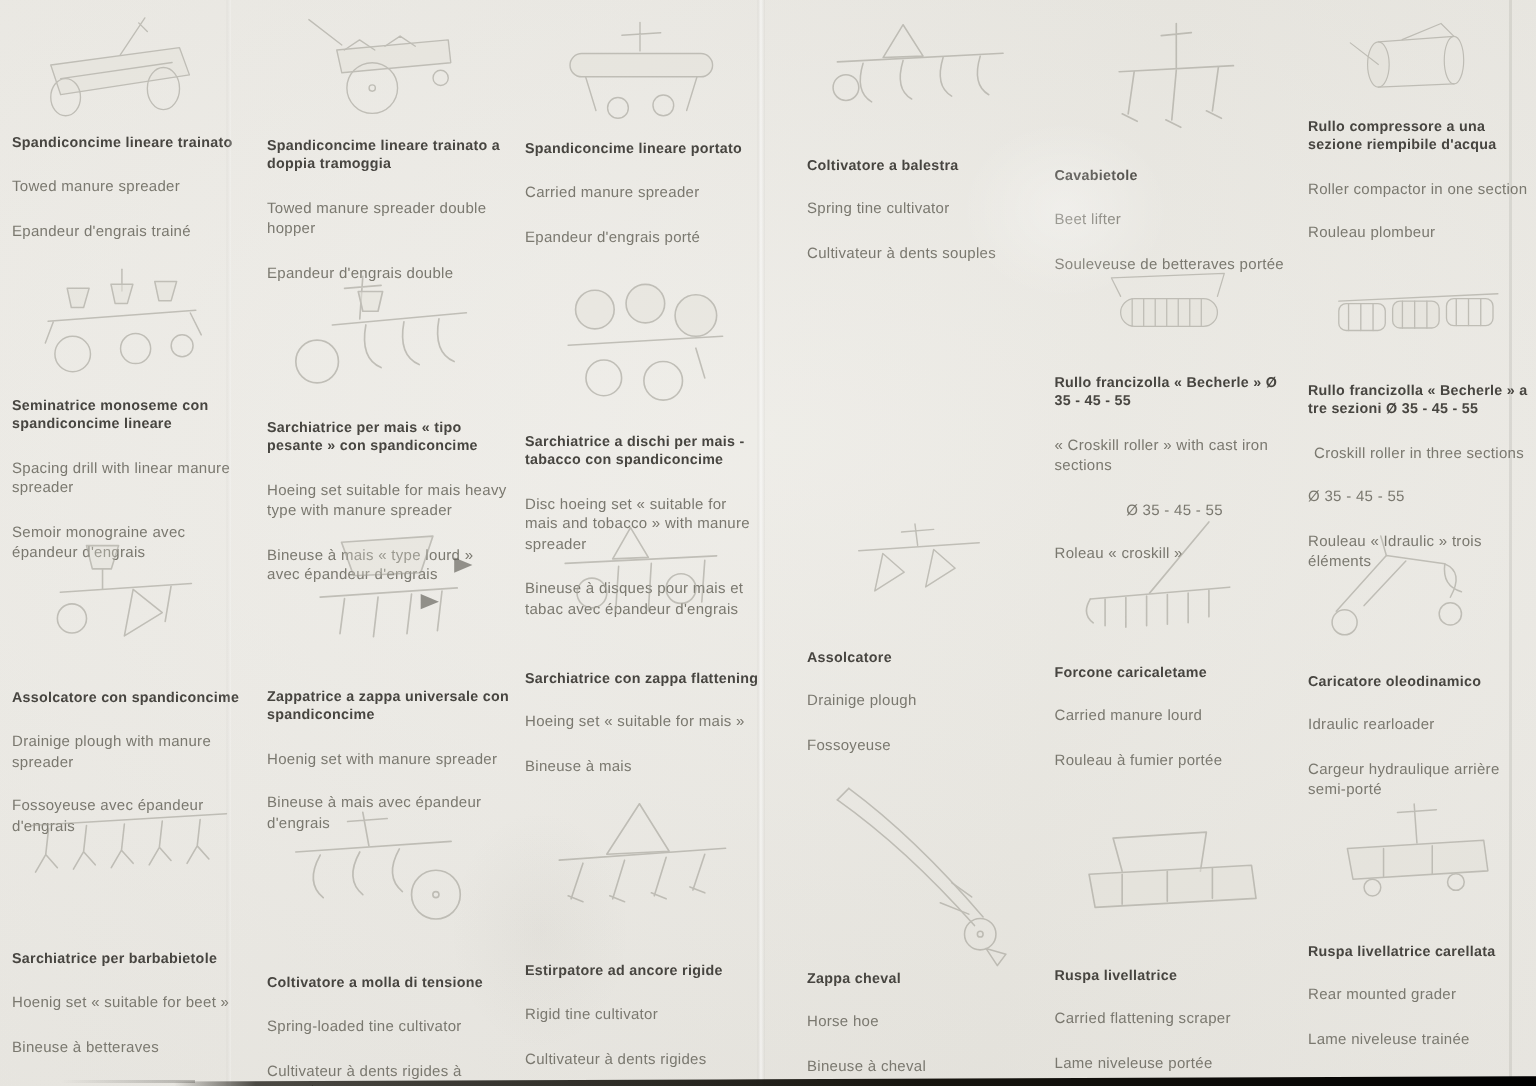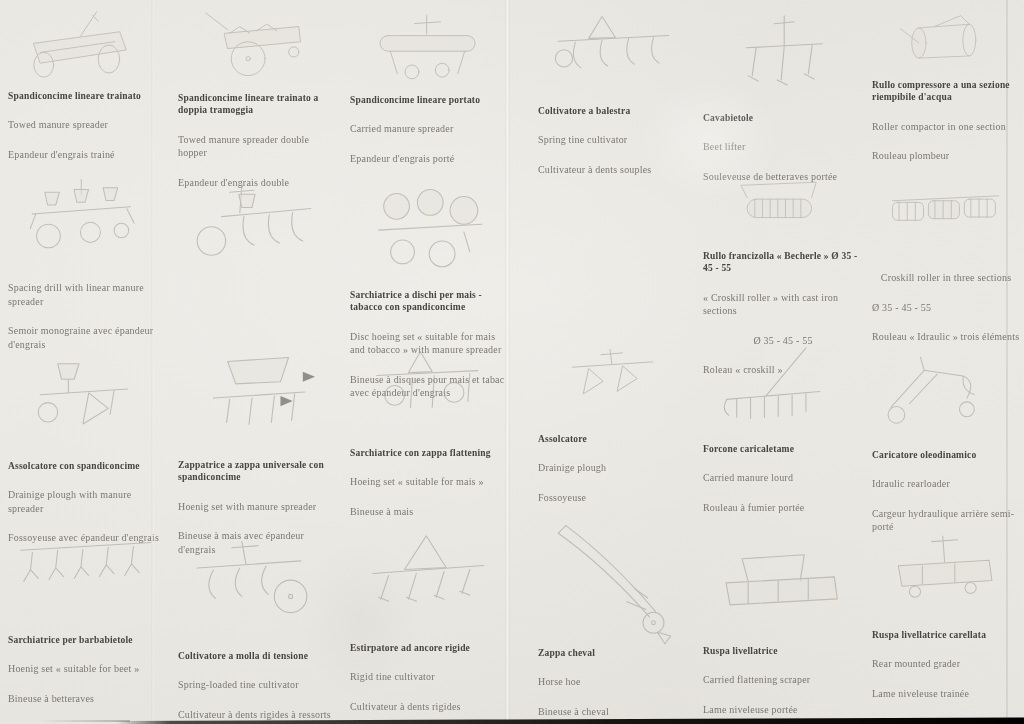--- a/index.html
+++ b/index.html
@@ -5,21 +5,21 @@
   html,body{margin:0;padding:0;}
   body{
     width:1024px;height:724px;overflow:hidden;position:relative;
     font-family:"Liberation Sans","DejaVu Sans",sans-serif;
     background:linear-gradient(100deg,#edebe5 0%,#eae8e2 38%,#e7e5de 68%,#ecead e4 100%);
     background-color:#eae8e2;
   }
   .page{position:absolute;inset:0;background:
     radial-gradient(130% 100% at 50% 40%, rgba(255,255,255,0.25), rgba(0,0,0,0.03) 85%),
     linear-gradient(100deg,#edebe5 0%,#eae8e2 38%,#e7e5de 68%,#eceae4 100%);}
-  .cell{position:absolute;font-family:Liberation Serif, serif;}
+  .cell{position:absolute;}
   .illo{display:flex;align-items:flex-end;justify-content:center;}
   .illo svg{width:94%;height:96%;opacity:.6;}
   .illo svg path,.illo svg circle,.illo svg ellipse,.illo svg rect{
     stroke:#a3a198;stroke-width:1.1;fill:none;stroke-linecap:round;stroke-linejoin:round;}
   .illo svg .fillsoft{fill:#e0ded6;fill-opacity:.55;}
   .illo svg .dark{fill:#55534c;stroke:none;}
   .cap h3{font-size:9.5px;font-weight:bold;color:#474540;margin:0 0 9px;line-height:1.3;letter-spacing:.2px;}
   .cap p{font-size:10px;color:#7a786f;margin:16px 0 9px;line-height:1.35;letter-spacing:.2px;}
   .cap p.tight{margin-bottom:1px;text-align:center;}
   .crease{position:absolute;top:0;bottom:0;pointer-events:none;}
@@ -146,34 +146,40 @@
       <svg viewBox="0 0 150 100">
           <path d="M70,6 L70,22"></path>
           <path class="fillsoft" d="M30,20 h16 l-4,14 h-9 Z M62,17 h16 l-4,14 h-9 Z M94,15 h16 l-4,14 h-9 Z"></path>
           <path d="M16,44 L124,36 M20,44 L14,60 M120,38 L128,54"></path>
           <circle cx="34" cy="68" r="13"></circle>
           <circle cx="80" cy="64" r="11"></circle>
           <circle cx="114" cy="62" r="8"></circle>
         </svg>
     </div>
     <div class="cap">
+      <h3>Seminatrice monoseme con spandiconcime lineare</h3>
       <p>Spacing drill with linear manure spreader</p>
       <p>Semoir monograine avec épandeur d'engrais</p>
     </div>
   </div>
 
   <div class="cell" style="left:178px;top:170px;width:162px">
     <div class="illo" style="height:110px">
       <svg viewBox="0 0 150 100">
           <path d="M58,8 L56,36 M46,16 L70,14"></path>
           <path class="fillsoft" d="M55,18 h16 l-3,13 h-10 Z"></path>
           <path d="M38,40 L126,32"></path>
           <circle cx="28" cy="64" r="14"></circle>
           <path d="M60,40 q-4,22 10,28 M85,38 q-4,22 10,28 M108,36 q-4,22 10,28"></path>
         </svg>
+    </div>
+    <div class="cap">
+      <h3>Sarchiatrice per mais « tipo pesante » con spandiconcime</h3>
+      <p>Hoeing set suitable for mais heavy type with manure spreader</p>
+      <p>Bineuse à mais « type lourd » avec épandeur d'engrais</p>
     </div>
   </div>
 
   <div class="cell" style="left:350px;top:170px;width:158px">
     <div class="illo" style="height:119px">
       <svg viewBox="0 0 150 100">
           <circle class="fillsoft" cx="42" cy="24" r="13"></circle>
           <circle class="fillsoft" cx="76" cy="20" r="13"></circle>
           <circle class="fillsoft" cx="110" cy="28" r="14"></circle>
           <path d="M24,48 L128,42"></path>
@@ -210,20 +216,21 @@
     <div class="illo" style="height:85px">
       <svg viewBox="0 0 150 100">
           <rect x="10" y="36" width="38" height="22" rx="6"></rect>
           <rect class="fillsoft" x="54" y="34" width="38" height="22" rx="6"></rect>
           <rect x="98" y="32" width="38" height="22" rx="6"></rect>
           <path d="M18,36 v22 M28,36 v22 M38,36 v22 M62,34 v22 M72,34 v22 M82,34 v22 M106,32 v22 M116,32 v22 M126,32 v22"></path>
           <path d="M10,34 L140,28"></path>
         </svg>
     </div>
     <div class="cap">
+      <h3>Rullo francizolla « Becherle » a tre sezioni Ø 35 - 45 - 55</h3>
       <p class="tight">Croskill roller in three sections</p>
       <p>Ø 35 - 45 - 55</p>
       <p>Rouleau « Idraulic » trois éléments</p>
     </div>
   </div>
 
   <div class="cell" style="left:8px;top:340px;width:155px">
     <div class="illo" style="height:120px">
       <svg viewBox="0 0 150 100">
           <path class="fillsoft" d="M46,10 h22 l-5,16 h-13 Z"></path>

